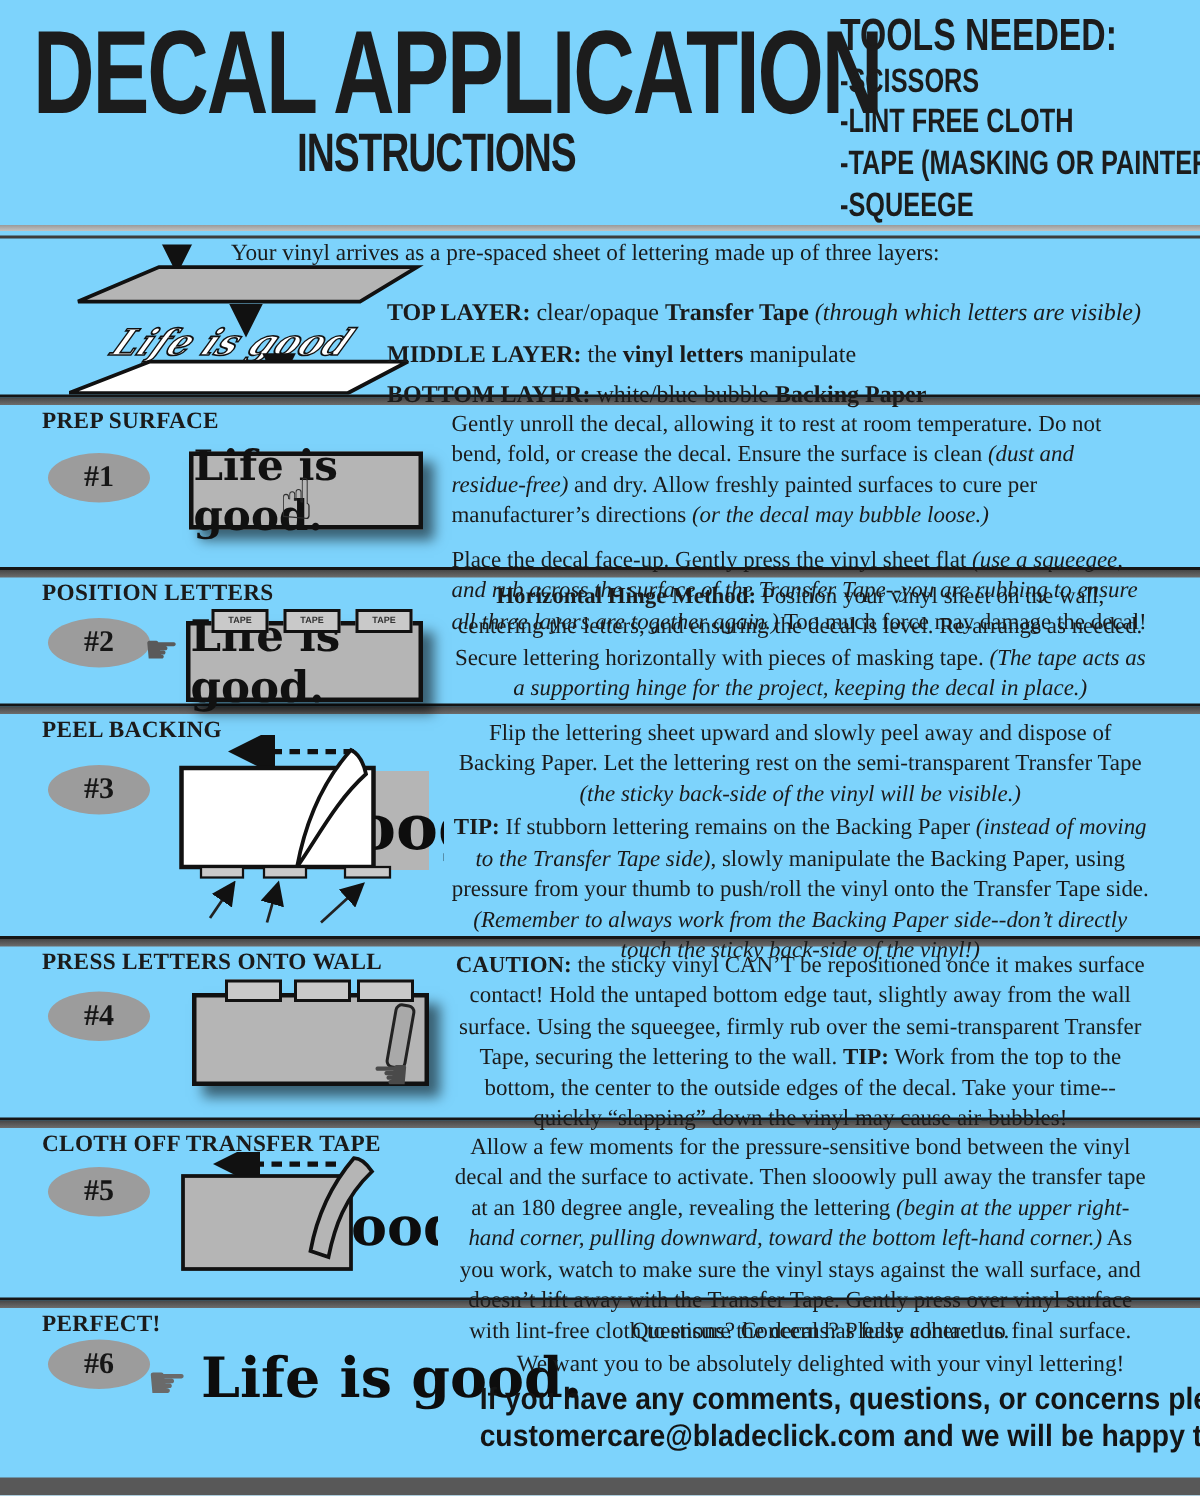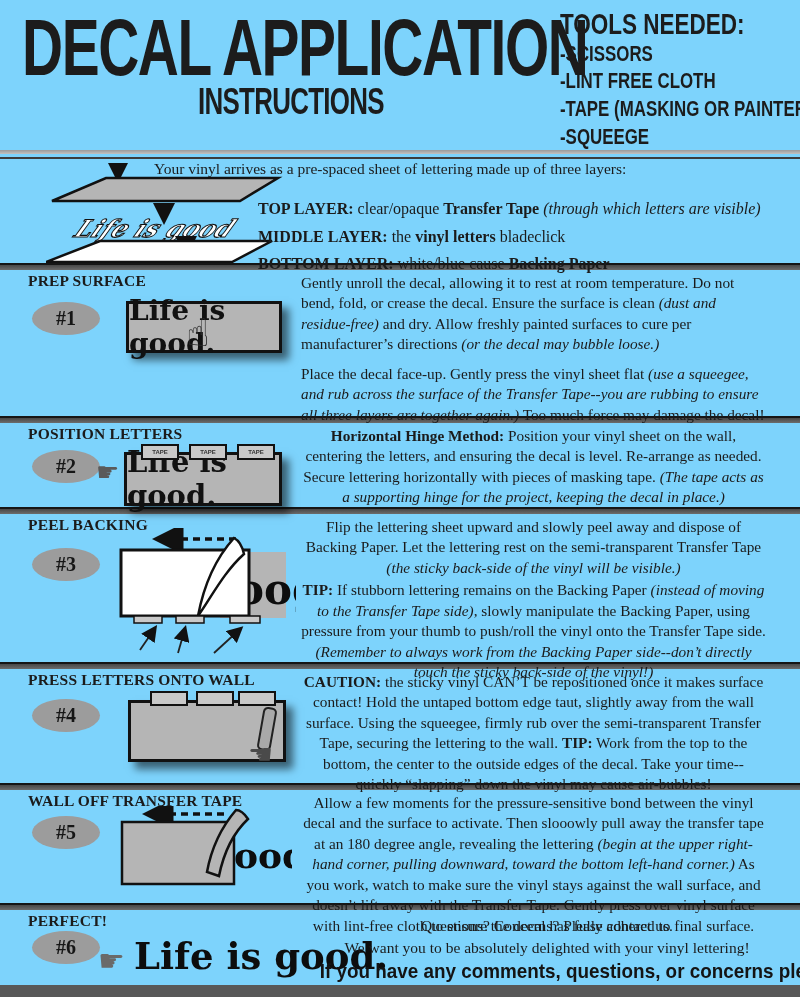--- a/index.html
+++ b/index.html
@@ -92,27 +92,27 @@
       <line x1="72" y1="1" x2="72" y2="10" stroke="#111" stroke-width="2.5" marker-end="url(#ah)"></line>
       <polygon points="60,15 232,15 194,38 6,38" fill="#b5b5b5" stroke="#111" stroke-width="2.5"></polygon>
       <line x1="118" y1="42" x2="118" y2="52" stroke="#111" stroke-width="2.5" marker-end="url(#ah)"></line>
       <text x="66" y="74" transform="skewX(-28)" font-family="DejaVu Serif, serif" font-size="24" font-style="italic" font-weight="bold" fill="#ffffff" stroke="#111" stroke-width="1.1">Life is good</text>
       <line x1="140" y1="76" x2="140" y2="85" stroke="#111" stroke-width="2.5" marker-end="url(#ah)"></line>
       <polygon points="54,78 226,78 186,99 0,99" fill="#ffffff" stroke="#111" stroke-width="2.5"></polygon>
     </svg>
     <div class="intro-lead">Your vinyl arrives as a pre-spaced sheet of lettering made up of three layers:</div>
     <div class="intro-text">
       <p><span class="b">TOP LAYER:</span><span> clear/opaque </span><span class="b">Transfer Tape</span><span> </span><span class="i">(through which letters are visible)</span></p>
-      <p><span class="b">MIDDLE LAYER:</span><span> the </span><span class="b">vinyl letters</span><span> bladeclick</span></p>
-      <p><span class="b">BOTTOM LAYER:</span><span> white/blue cause </span><span class="b">Backing Paper</span></p>
-    </div>
-  </div>
-
-  <div class="bar"></div>
-  <div class="step" style="height:146px">
+      <p><span class="b">MIDDLE LAYER:</span><span> the </span><span class="b">vinyl letters</span><span> manipulate</span></p>
+      <p><span class="b">BOTTOM LAYER:</span><span> white/blue bubble </span><span class="b">Backing Paper</span></p>
+    </div>
+  </div>
+
+  <div class="bar"></div>
+  <div class="step" style="height:108px">
     <h2 class="step-title">PREP SURFACE</h2>
     <div class="num-oval" style="top:32px">#1</div>
     <div class="decal-box" style="left:126px;top:31px;width:150px;height:46px;font-size:28px">Life is good.</div>
     <span class="hand" style="left:186px;top:44px;font-size:38px;color:#2e2e2e">☝</span>
     <div class="step-text">
       <p><span>Gently unroll the decal, allowing it to rest at room temperature. Do not bend, fold, or crease the decal. Ensure the surface is clean </span><span class="i">(dust and residue-free)</span><span> and dry. Allow freshly painted surfaces to cure per manufacturer’s directions </span><span class="i">(or the decal may bubble loose.)</span></p>
       <p><span>Place the decal face-up. Gently press the vinyl sheet flat </span><span class="i">(use a squeegee, and rub across the surface of the Transfer Tape--you are rubbing to ensure all three layers are together again.)</span><span> Too much force may damage the decal!</span></p>
     </div>
   </div>
 
@@ -163,21 +163,21 @@
     <div class="decal-box" style="left:128px;top:31px;width:152px;height:56px"></div>
     <div class="squeegee" style="left:260px;top:38px"></div>
     <span class="hand" style="left:248px;top:72px;font-size:28px;color:#4a4a4a">☚</span>
     <div class="step-text tight">
       <p><span class="b">CAUTION:</span><span> the sticky vinyl CAN’T be repositioned once it makes surface contact!  Hold the untaped bottom edge taut, slightly away from the wall surface. Using the squeegee, firmly rub over the semi-transparent Transfer Tape, securing the lettering to the wall. </span><span class="b">TIP:</span><span> Work from the top to the bottom, the center to the outside edges of the decal. Take your time--quickly “slapping” down the vinyl may cause air-bubbles!</span></p>
     </div>
   </div>
 
   <div class="bar"></div>
   <div class="step" style="height:113px">
-    <h2 class="step-title">WALL OFF TRANSFER TAPE</h2>
+    <h2 class="step-title">CLOTH OFF TRANSFER TAPE</h2>
     <div class="num-oval" style="top:26px">#5</div>
     <svg style="position:absolute;left:116px;top:16px" width="176" height="94" viewBox="0 0 176 94">
       <line x1="108" y1="8" x2="40" y2="8" stroke="#111" stroke-width="3.5" stroke-dasharray="7,5" marker-end="url(#ah)"></line>
       <rect x="6" y="16" width="112" height="62" fill="#b5b5b5" stroke="#111" stroke-width="2.5"></rect>
       <path d="M120,4 C103,24 95,44 91,66 L103,70 C107,50 114,30 132,13 C128,7 124,4 120,4 Z" fill="#b5b5b5" stroke="#111" stroke-width="2.5"></path>
       <text x="118" y="62" font-family="DejaVu Serif, serif" font-weight="bold" font-size="36" fill="#0d0d0d">ood.</text>
     </svg>
     <div class="step-text tight">
       <p><span>Allow a few moments for the pressure-sensitive bond between the vinyl decal and the surface to activate. Then slooowly pull away the transfer tape at an 180 degree angle, revealing the lettering </span><span class="i">(begin at the upper right-hand corner, pulling downward, toward the bottom left-hand corner.)</span><span> As you work, watch to make sure the vinyl stays against the wall surface, and doesn’t lift away with the Transfer Tape. Gently press over vinyl surface with lint-free cloth to ensure the decal has fully adhered to final surface.</span></p>
     </div>

